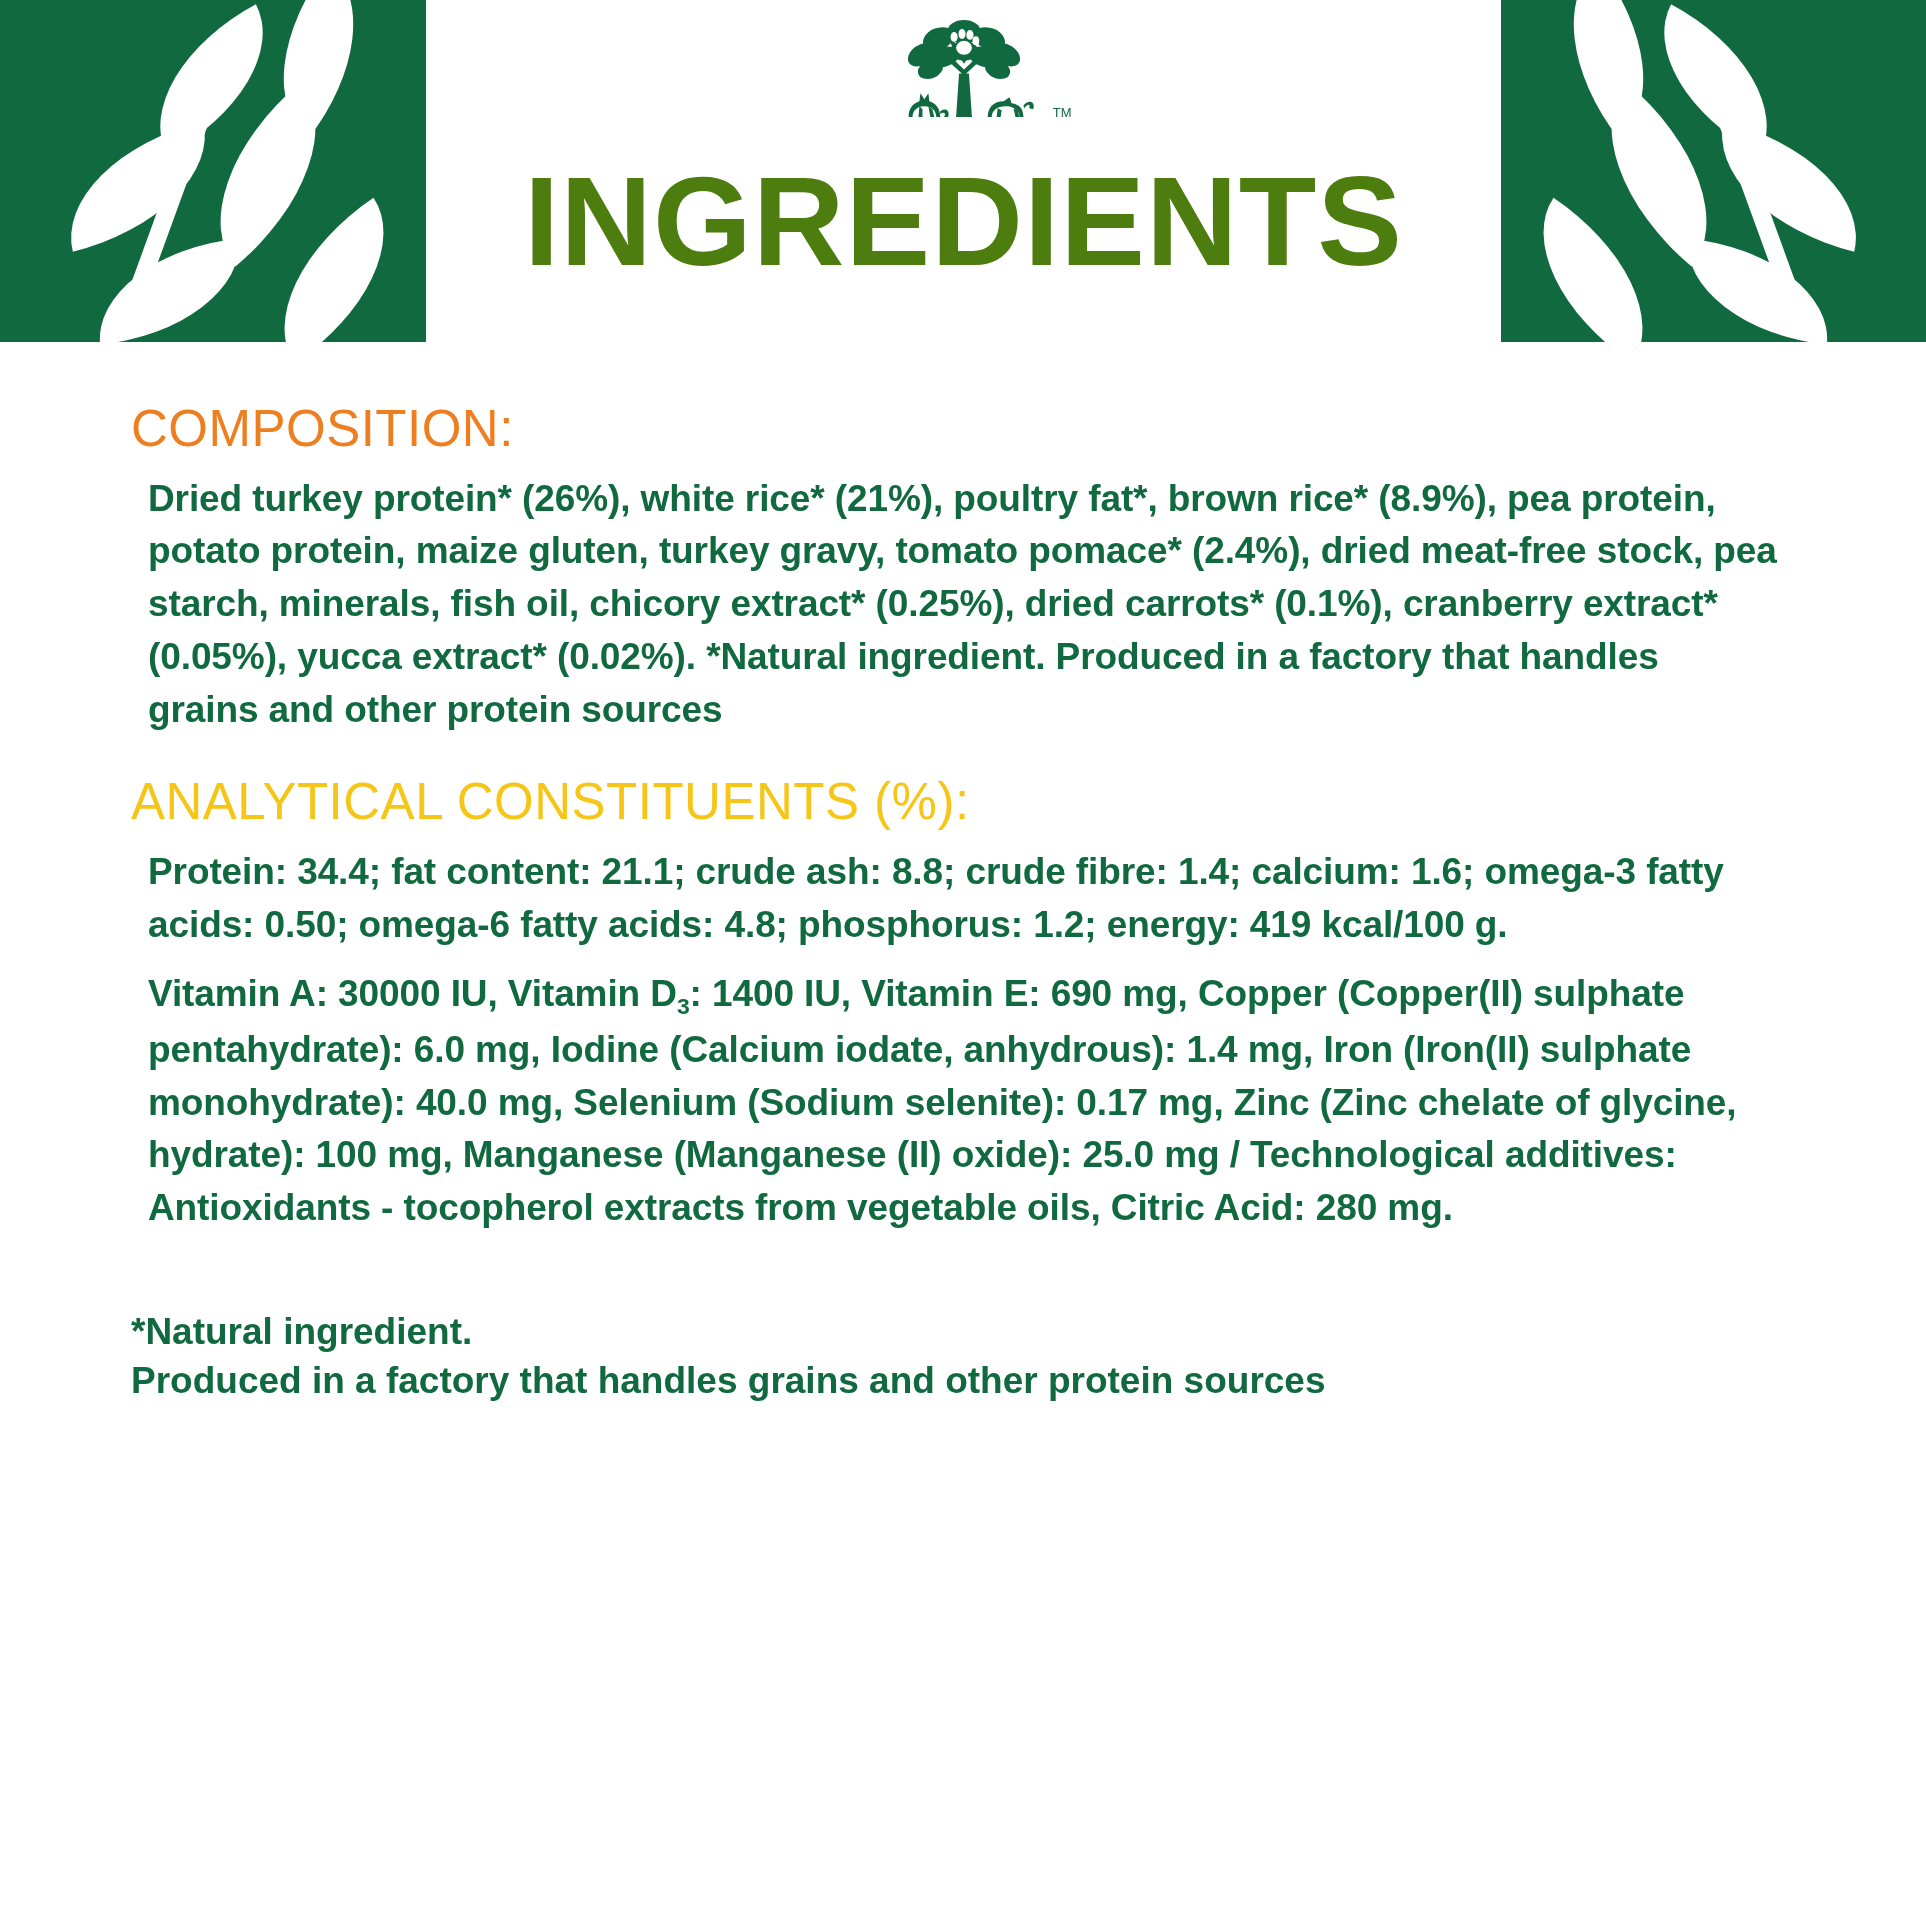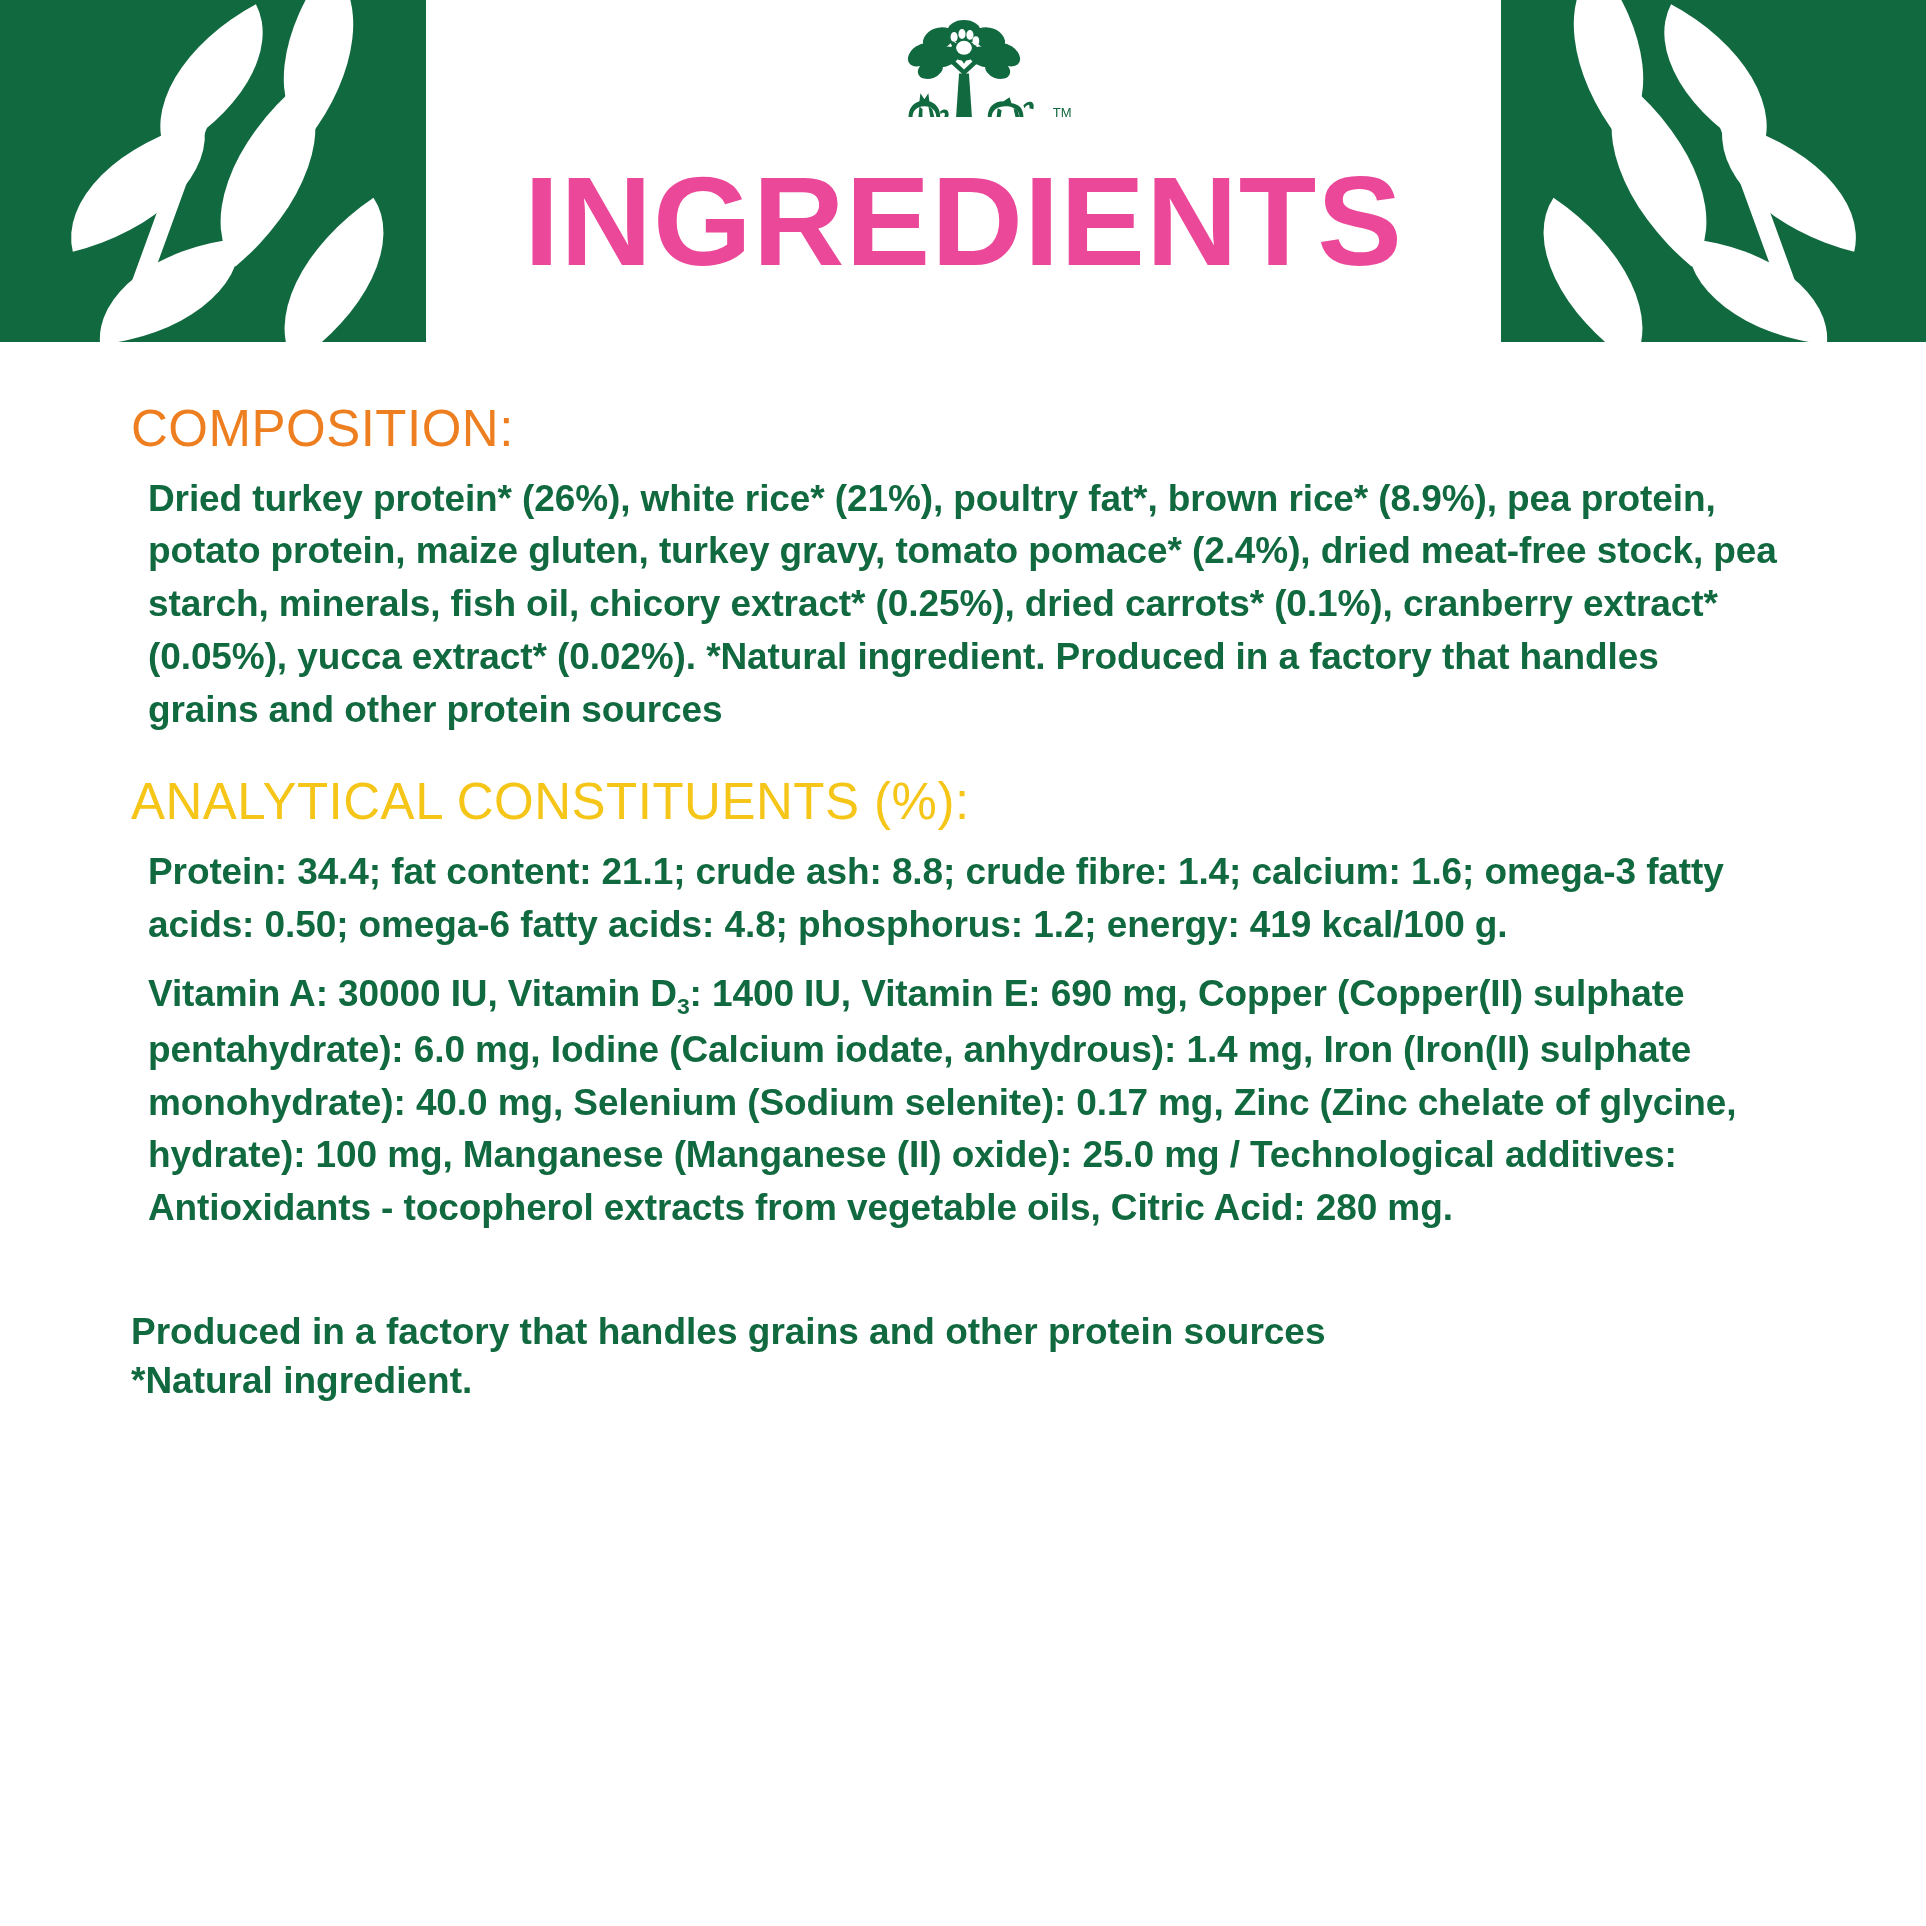--- a/index.html
+++ b/index.html
@@ -90,21 +90,21 @@
     font-size: 13px;
     color: #11693f;
     font-weight: 400;
   }
   .title {
     position: absolute;
     left: 0;
     right: 0;
     top: 158px;
     text-align: center;
-    color: #ec4899;
+    color: #4d7c0f;
     font-size: 127px;
     font-weight: 800;
     letter-spacing: 1px;
     line-height: 1;
     font-family: "Liberation Sans", sans-serif;
   }
 
   
   .content {
     padding: 40px 131px 0 131px;
@@ -222,19 +222,19 @@
     <section>
       <h2 class="h-analytical">ANALYTICAL CONSTITUENTS (%):</h2>
       <p class="body-text">Protein: 34.4; fat content: 21.1; crude ash: 8.8; crude fibre: 1.4; calcium: 1.6; omega-3 fatty acids: 0.50; omega-6 fatty acids: 4.8; phosphorus: 1.2; energy: 419 kcal/100 g.</p>
     </section>
 
     <section>
       <p class="body-text"><span>Vitamin A: 30000 IU, Vitamin D</span><sub>3</sub><span>: 1400 IU, Vitamin E: 690 mg, Copper (Copper(II) sulphate pentahydrate): 6.0 mg, Iodine (Calcium iodate, anhydrous): 1.4 mg, Iron (Iron(II) sulphate monohydrate): 40.0 mg, Selenium (Sodium selenite): 0.17 mg, Zinc (Zinc chelate of glycine, hydrate): 100 mg, Manganese (Manganese (II) oxide): 25.0 mg / Technological additives: Antioxidants - tocopherol extracts from vegetable oils, Citric Acid: 280 mg.</span></p>
     </section>
 
     <div class="footnote">
+      <div>*Natural ingredient.</div>
       <div>Produced in a factory that handles grains and other protein sources</div>
-      <div>*Natural ingredient.</div>
     </div>
 
   </div>
 </div>
 
 
 </body></html>

